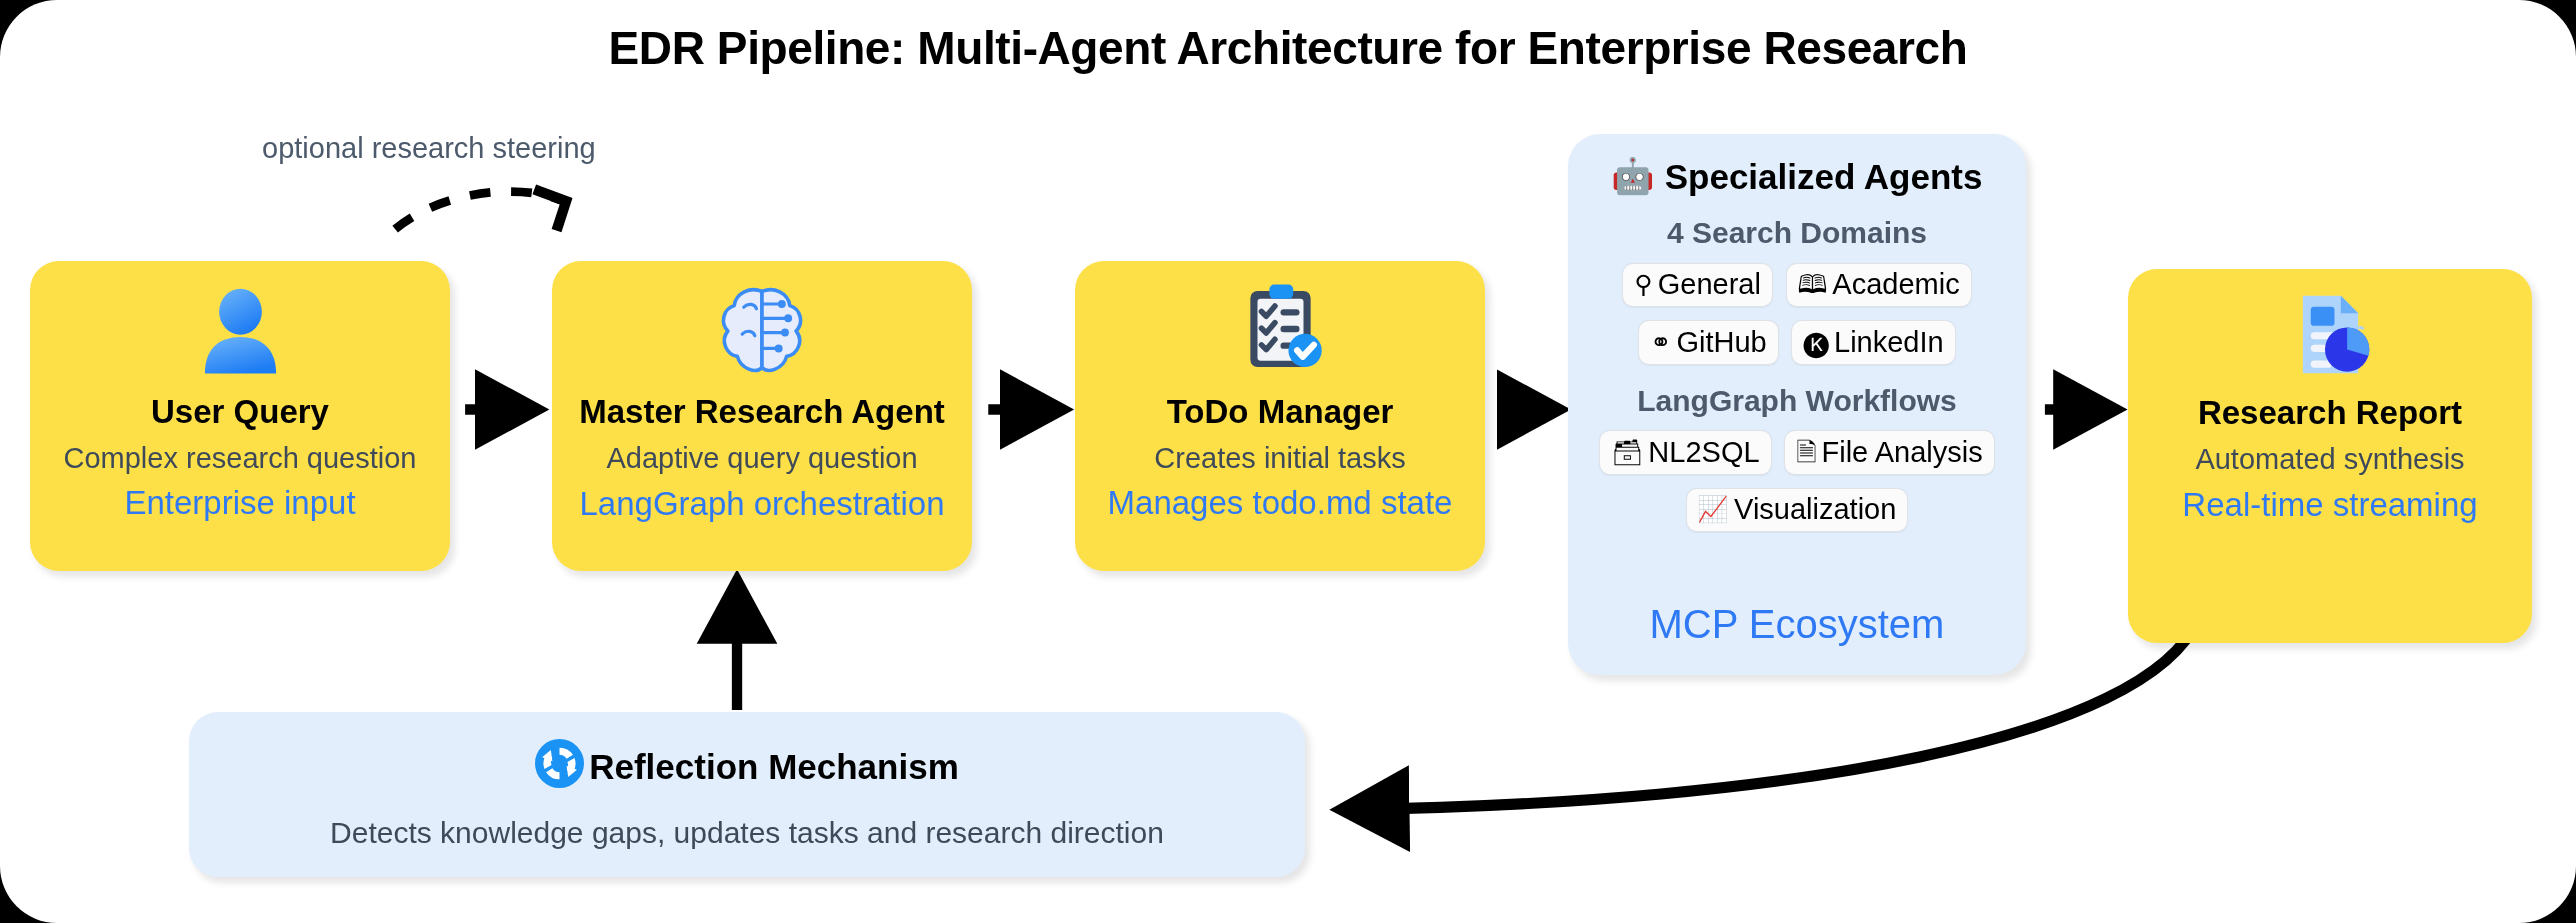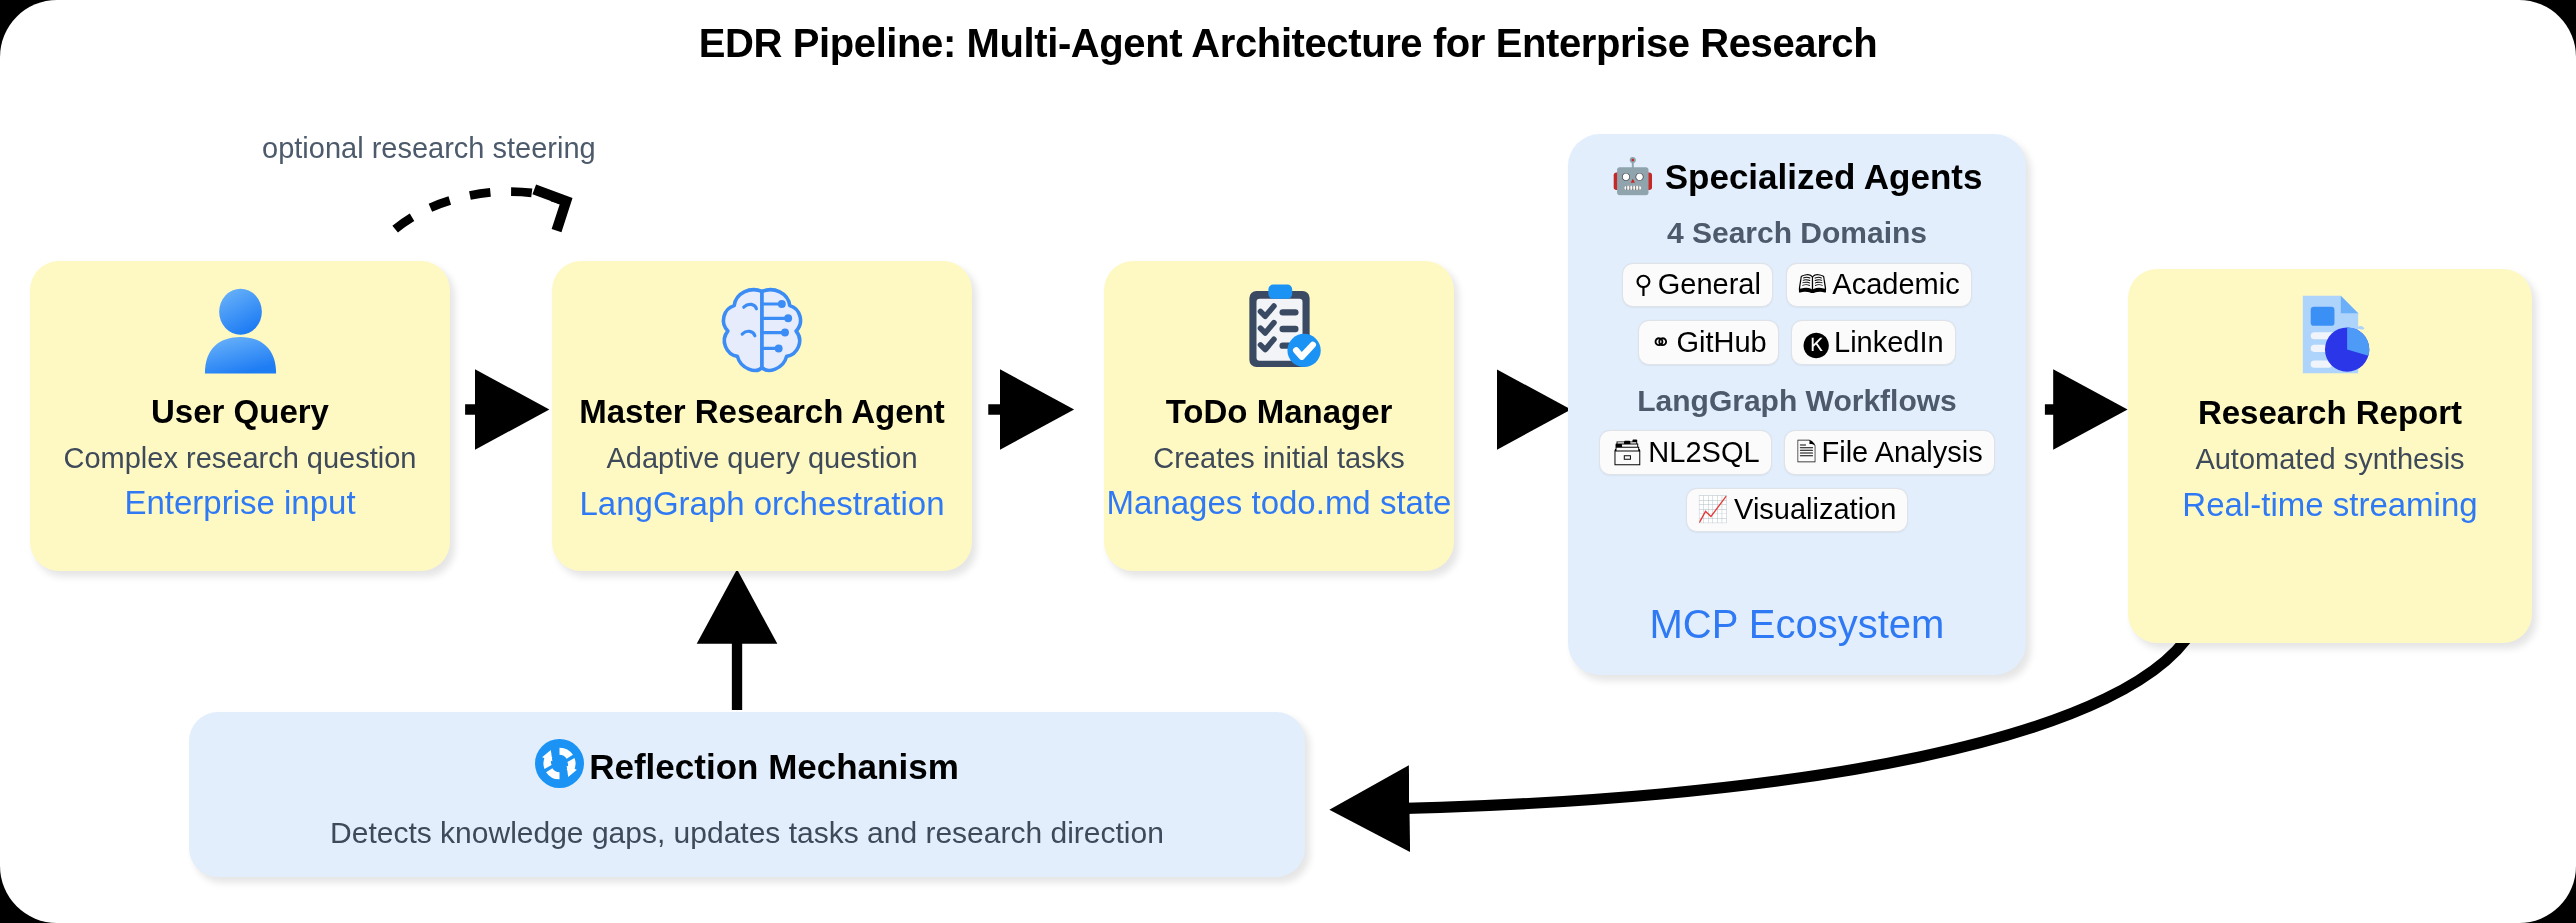--- a/index.html
+++ b/index.html
@@ -13,28 +13,28 @@
     background:#ffffff;
     border-radius:57px;
     overflow:hidden;
   }
   #canvas{position:absolute;inset:0;}
 
   
   .title{
     position:absolute;left:0;right:0;top:20.7px;
     text-align:center;
-    font-size:40px;font-weight:bold;color:#000;
+    font-size:46px;font-weight:bold;color:#000;
     letter-spacing:-0.4px;
   }
 
   
   .node{
     position:absolute;
-    background:#fef9c3;
+    background:#fde047;
     border-radius:29px;
     box-shadow:4.8px 5.6px 7.2px rgba(0,0,0,0.10);
     display:flex;flex-direction:column;align-items:center;
     box-sizing:border-box;
   }
   .node .nicon{
     line-height:1;
     display:flex;align-items:center;justify-content:center;
   }
   .node .ntitle{
@@ -44,21 +44,21 @@
   .node .nsub{
     font-size:29px;color:#3e4a5a;text-align:center;white-space:nowrap;
   }
   .node .ntag{
     font-size:33px;color:#2f7af4;text-align:right;white-space:nowrap;
   }
 
   
   #node-user-query      {left:30px;  top:261px; width:420px; height:310px;}
   #node-master-agent    {left:552px; top:261px; width:420px; height:310px;}
-  #node-todo-manager    {left:1075px;top:261px; width:350px; height:310px;margin-left:29px;}
+  #node-todo-manager    {left:1075px;top:261px; width:410px; height:310px;}
   #node-research-report {left:2128px;top:269px; width:404px; height:374px;}
 
   #node-user-query      .nicon{margin-top:27px;}
   #node-master-agent    .nicon{margin-top:24px;}
   #node-todo-manager    .nicon{margin-top:22px;}
   #node-research-report .nicon{margin-top:22px;}
 
   #node-user-query .ntitle      {margin-top:17.5px;}
   #node-master-agent .ntitle    {margin-top:16px;}
   #node-todo-manager .ntitle    {margin-top:17.5px;}

